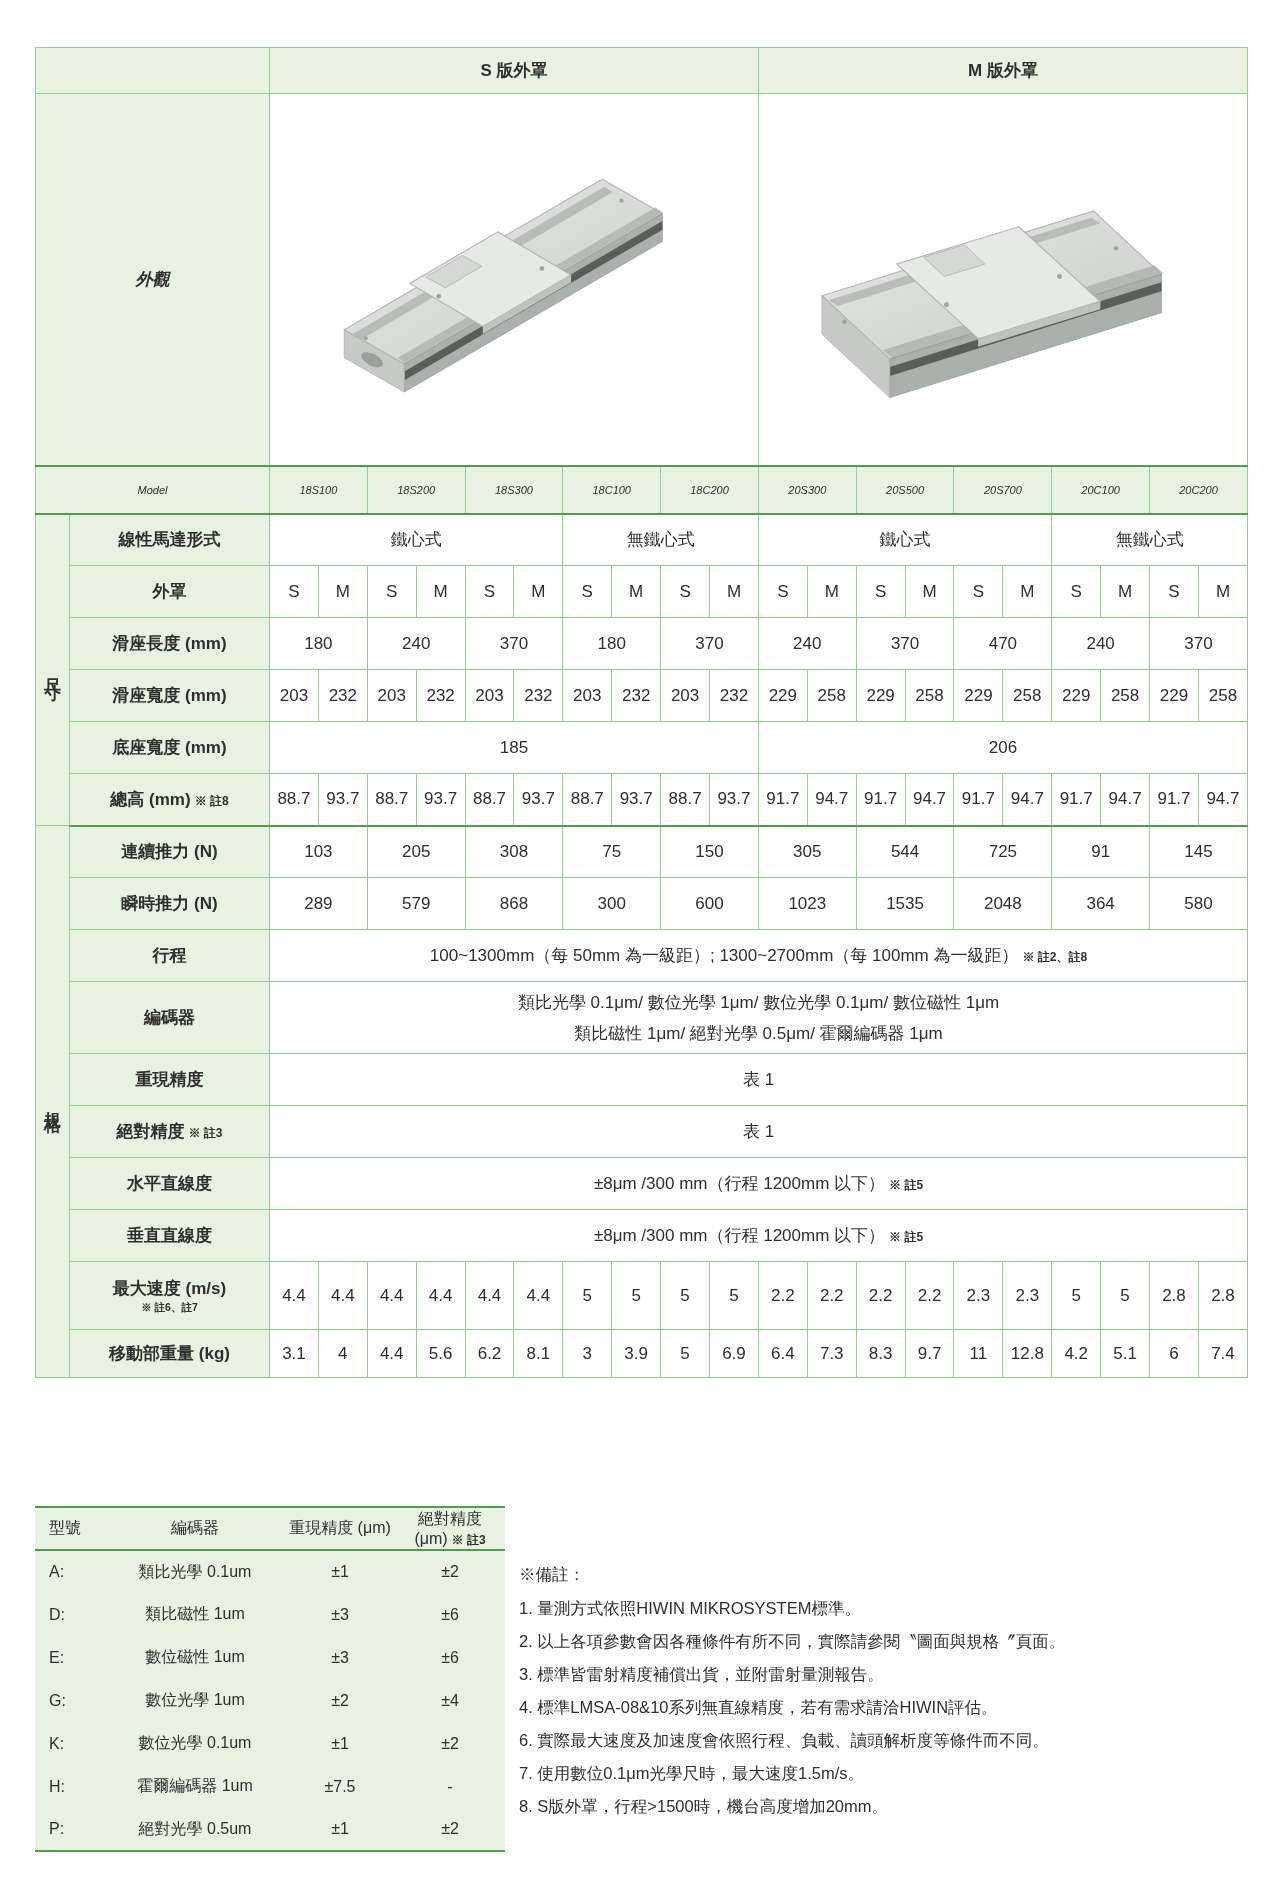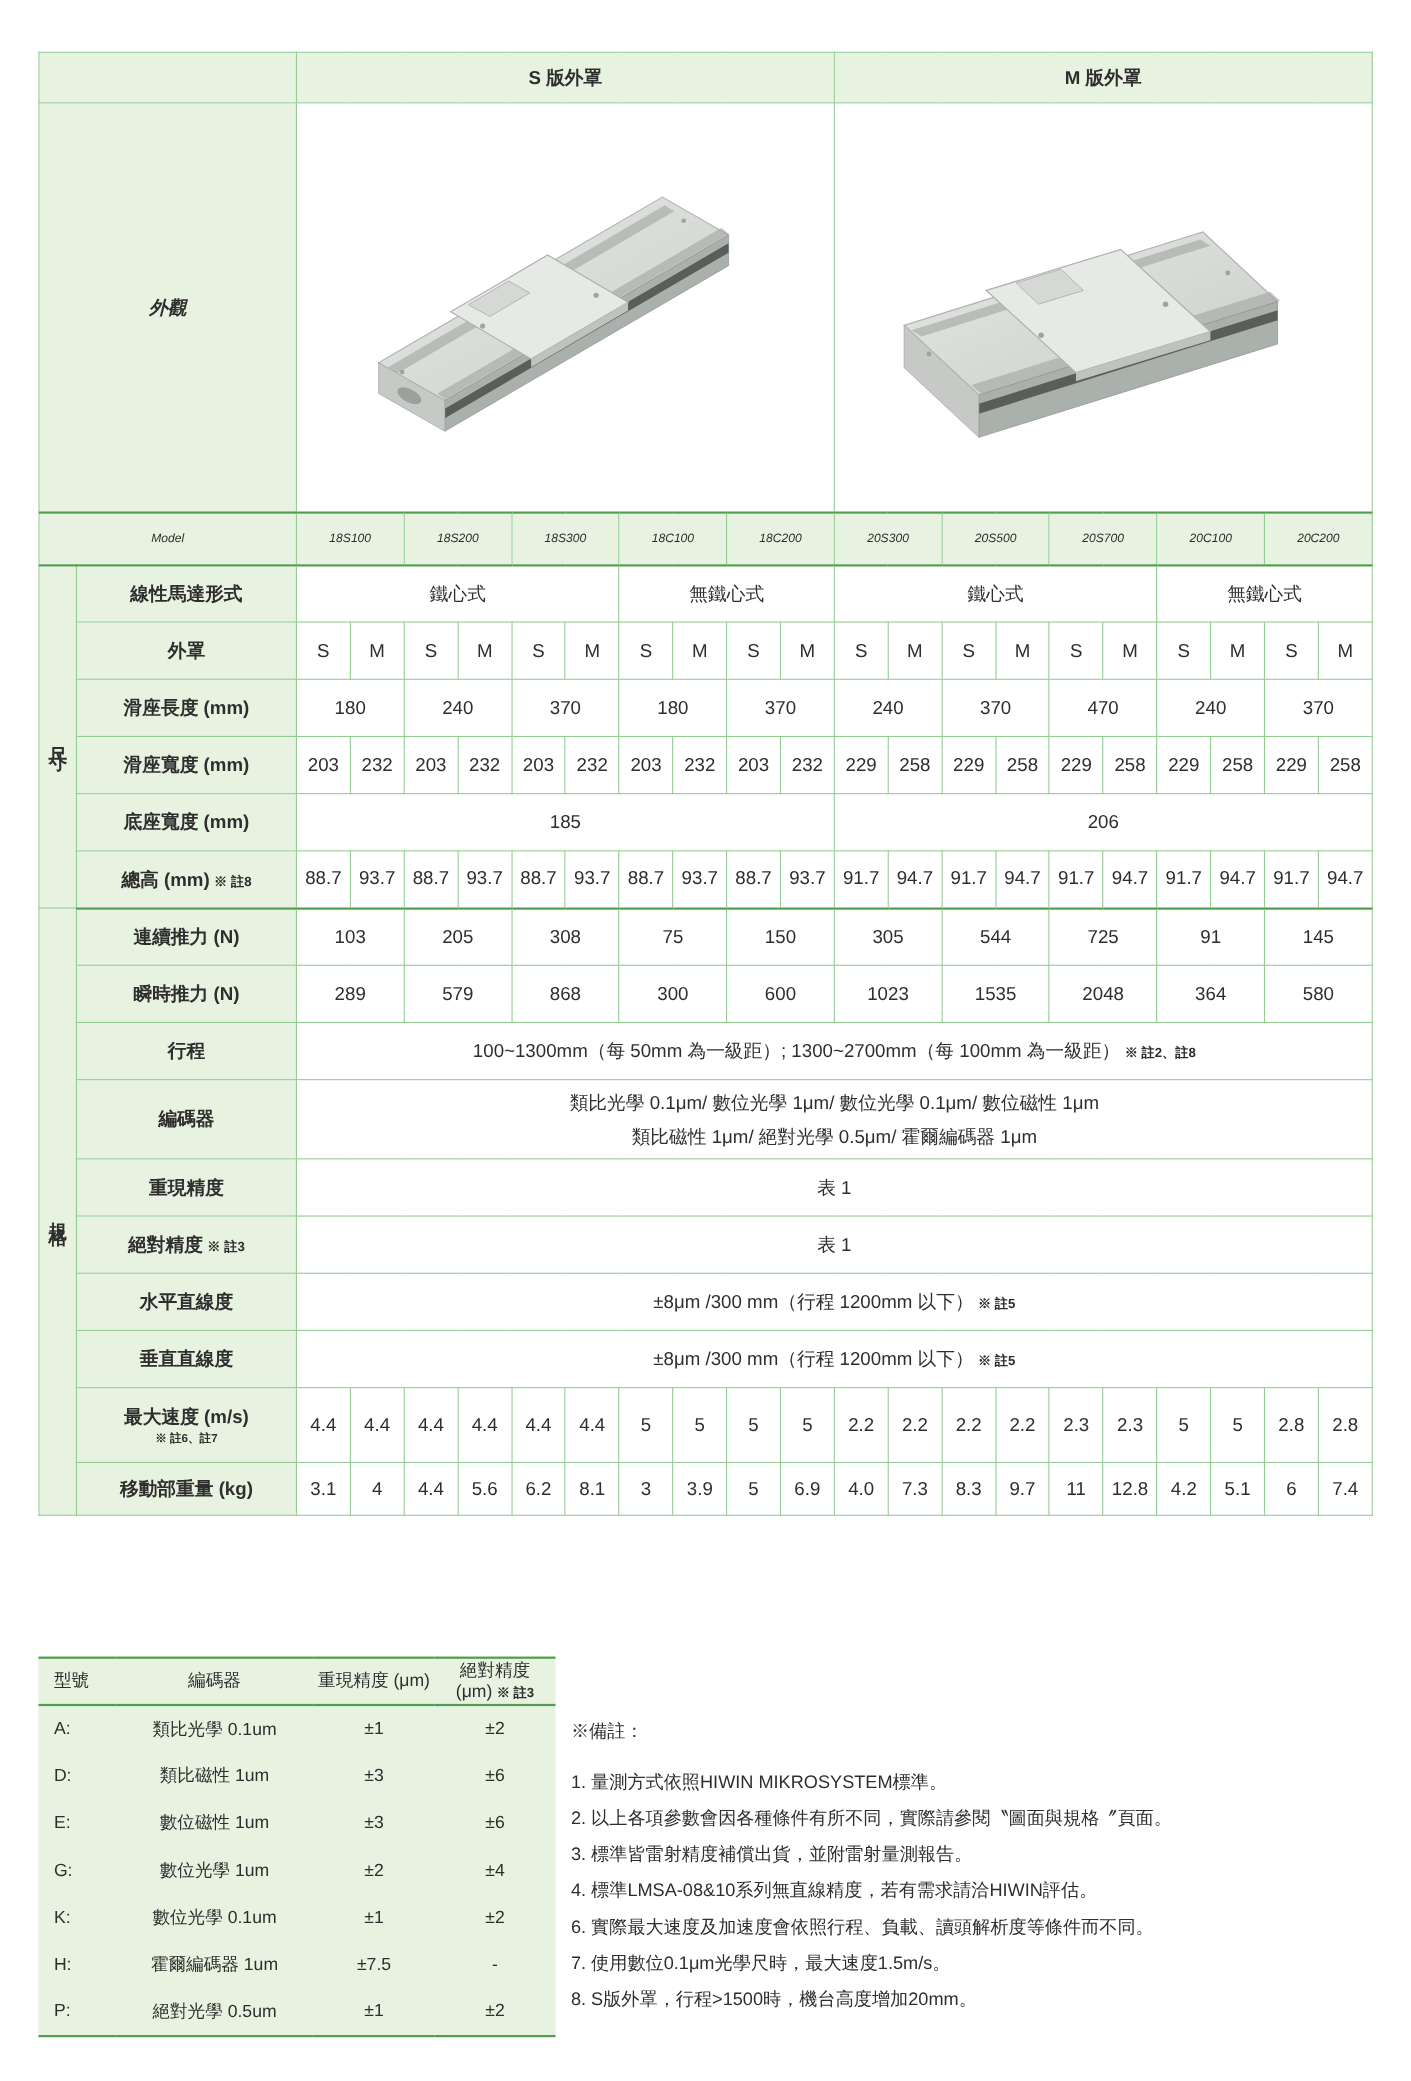--- a/index.html
+++ b/index.html
@@ -90,21 +90,21 @@
   table.enc .c3{width:110px;}
   table.enc td.et-code{text-align:left;padding-left:14px;}
   
   .notes{
     flex:1;
     margin-left:14px;
     margin-top:52px;
     font-size:16.5px;
     line-height:2.0;
   }
-  .notes .title{margin-bottom:13px;}
+  .notes .title{margin-bottom:1px;}
   .note-item{
     padding-left:26px;
     text-indent:-26px;
     white-space:pre-line;
   }
 </style>
 </head>
 <body>
 
 <table class="main">
@@ -387,21 +387,21 @@
     <td class="val">3.1</td>
         <td class="val">4</td>
         <td class="val">4.4</td>
         <td class="val">5.6</td>
         <td class="val">6.2</td>
         <td class="val">8.1</td>
         <td class="val">3</td>
         <td class="val">3.9</td>
         <td class="val">5</td>
         <td class="val">6.9</td>
-        <td class="val">4.0</td>
+        <td class="val">6.4</td>
         <td class="val">7.3</td>
         <td class="val">8.3</td>
         <td class="val">9.7</td>
         <td class="val">11</td>
         <td class="val">12.8</td>
         <td class="val">4.2</td>
         <td class="val">5.1</td>
         <td class="val">6</td>
         <td class="val">7.4</td>
   </tr>

